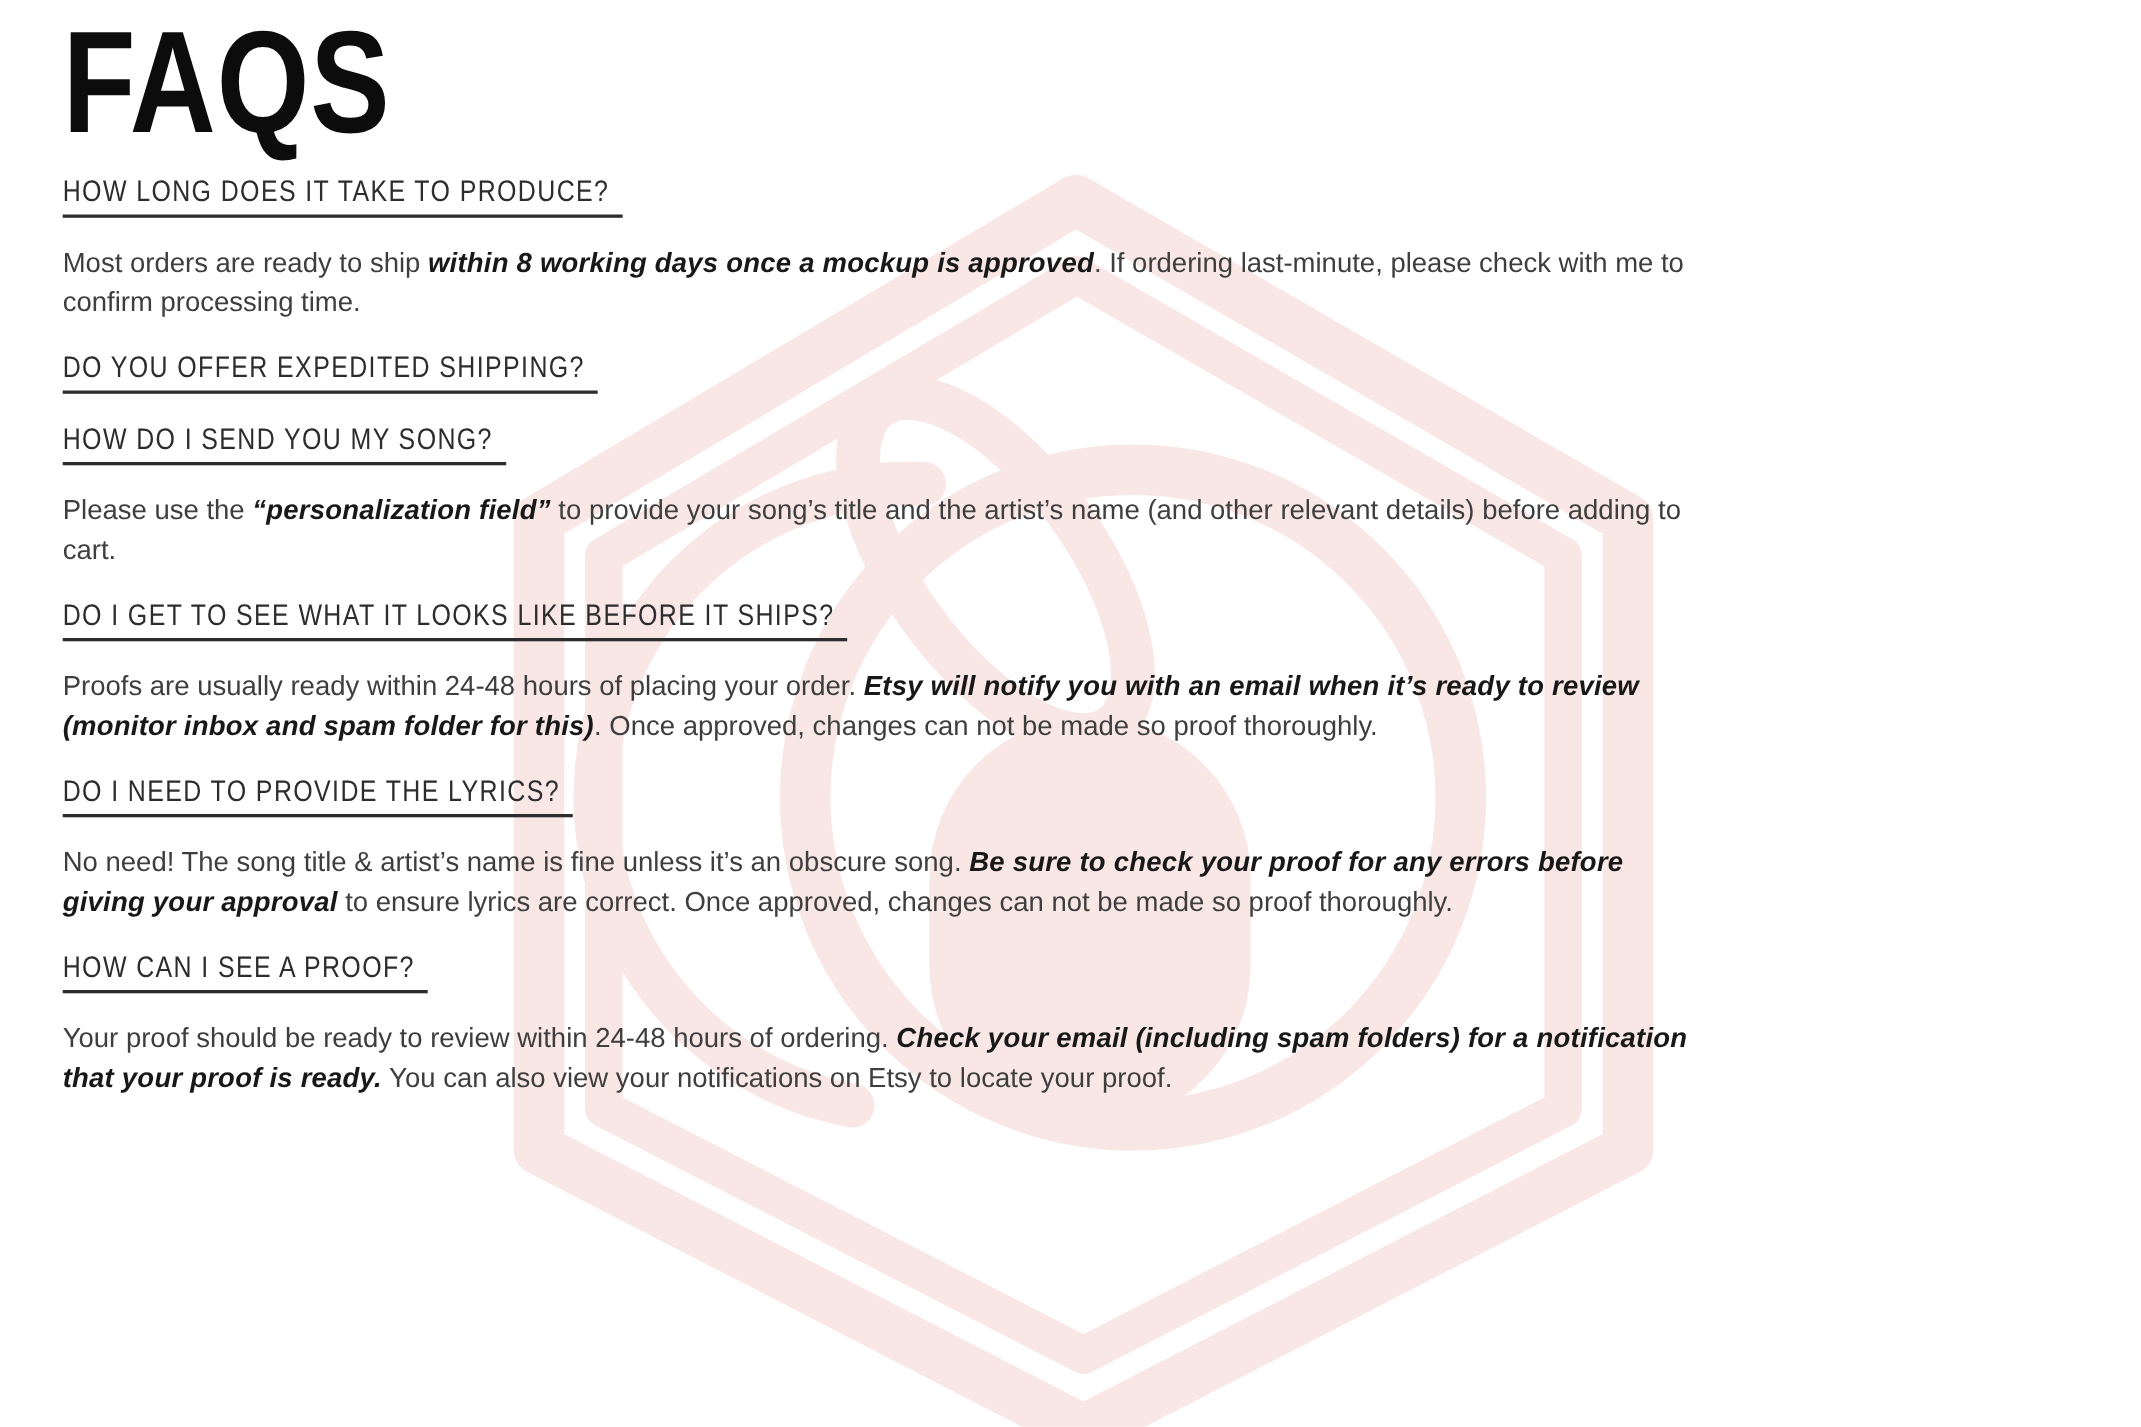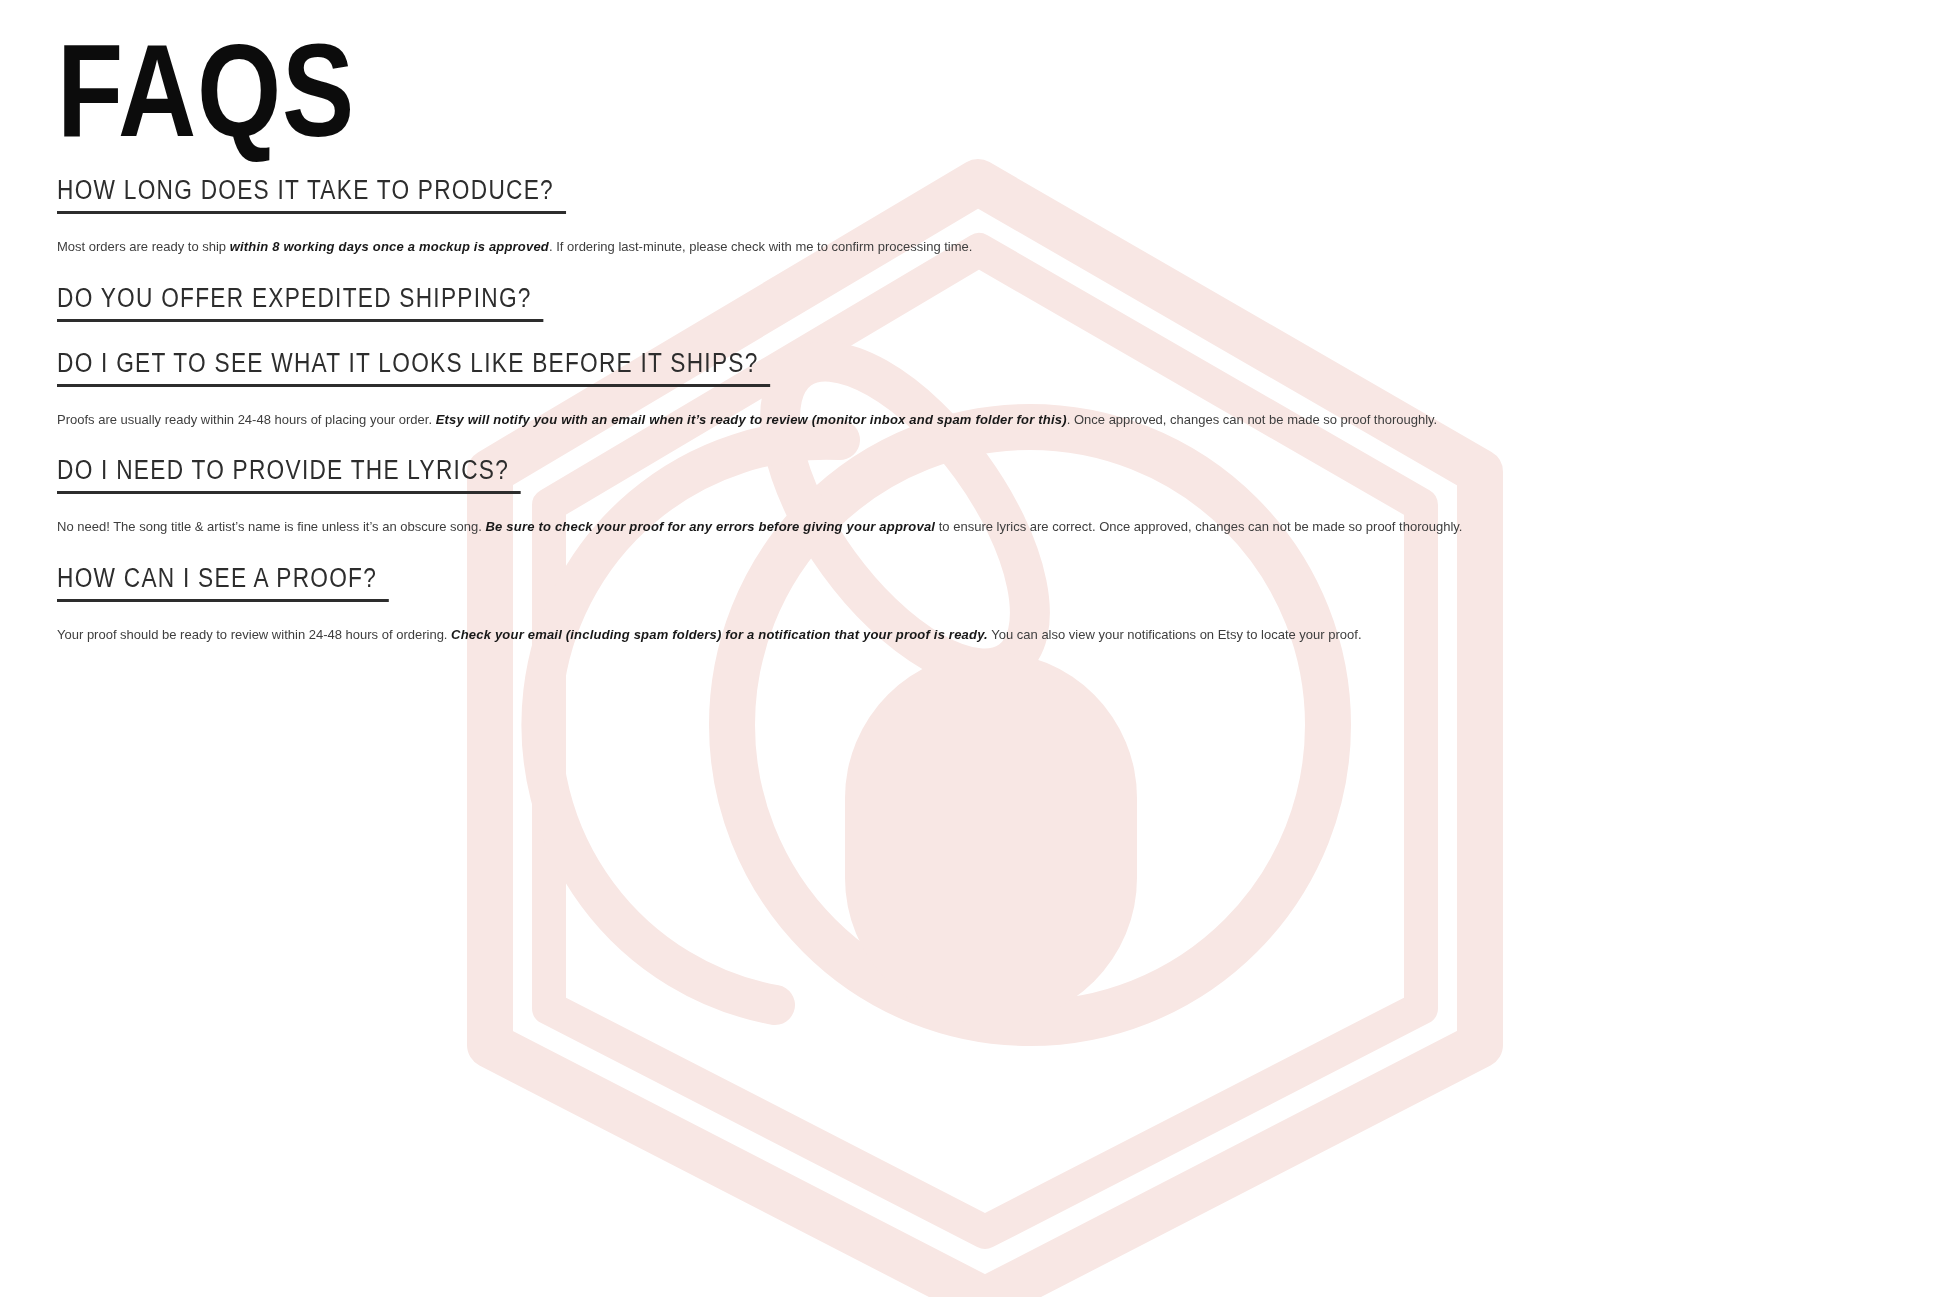--- a/index.html
+++ b/index.html
@@ -14,21 +14,21 @@
   }
   .watermark {
     position: absolute;
     inset: 0;
     z-index: 0;
     pointer-events: none;
   }
   .content {
     position: relative;
     z-index: 1;
-    padding: 28px 0 0 57px;
+    padding: 12px 0 0 57px;
     width: 1520px;
   }
   h1.title {
     margin: 0 0 22px 0;
     font-weight: bold;
     font-size: 132px;
     line-height: 0.95;
     color: #0c0c0c;
     letter-spacing: 1px;
     transform: scaleX(0.82);
@@ -45,21 +45,21 @@
     letter-spacing: 1.5px;
     color: #2d2d2d;
     padding: 0 14px 5px 0;
     border-bottom: 3px solid #2d2d2d;
     transform: scaleX(0.84);
     transform-origin: left top;
     white-space: nowrap;
   }
   p.answer {
     margin: 24px 0 0 0;
-    font-size: 13px;
+    font-size: 25px;
     line-height: 1.42;
     color: #3e3e3e;
     max-width: 1500px;
   }
   p.answer strong.em {
     font-weight: bold;
     font-style: italic;
     color: #181818;
     letter-spacing: 0.2px;
   }
@@ -76,17 +76,18 @@
     <path d="M 775 1005 A 285 285 0 0 1 840 440" stroke-width="40"></path>
   </g>
   <rect x="845" y="652" width="292" height="372" rx="146" fill="#f8e7e4"></rect>
 </svg>
 
 <main class="content">
   <h1 class="title">FAQS</h1>
   <div id="faq-sections">
       <section class="faq-section"><h2 class="question">HOW LONG DOES IT TAKE TO PRODUCE?</h2><p class="answer"><span>Most orders are ready to ship </span><strong class="em">within 8 working days once a mockup is approved</strong><span>. If ordering last-minute, please check with me to confirm processing time.</span></p></section>
       <section class="faq-section"><h2 class="question">DO YOU OFFER EXPEDITED SHIPPING?</h2></section>
+      <section class="faq-section"><h2 class="question">HOW DO I SEND YOU MY SONG?</h2><p class="answer"><span>Please use the </span><strong class="em">“personalization field”</strong><span> to provide your song’s title and the artist’s name (and other relevant details) before adding to cart.</span></p></section>
       <section class="faq-section"><h2 class="question">DO I GET TO SEE WHAT IT LOOKS LIKE BEFORE IT SHIPS?</h2><p class="answer"><span>Proofs are usually ready within 24-48 hours of placing your order. </span><strong class="em">Etsy will notify you with an email when it’s ready to review (monitor inbox and spam folder for this)</strong><span>. Once approved, changes can not be made so proof thoroughly.</span></p></section>
       <section class="faq-section"><h2 class="question">DO I NEED TO PROVIDE THE LYRICS?</h2><p class="answer"><span>No need! The song title &amp; artist’s name is fine unless it’s an obscure song. </span><strong class="em">Be sure to check your proof for any errors before giving your approval</strong><span> to ensure lyrics are correct. Once approved, changes can not be made so proof thoroughly.</span></p></section>
       <section class="faq-section"><h2 class="question">HOW CAN I SEE A PROOF?</h2><p class="answer"><span>Your proof should be ready to review within 24-48 hours of ordering. </span><strong class="em">Check your email (including spam folders) for a notification that your proof is ready.</strong><span> You can also view your notifications on Etsy to locate your proof.</span></p></section>
     </div>
 </main>
 
 </body></html>

